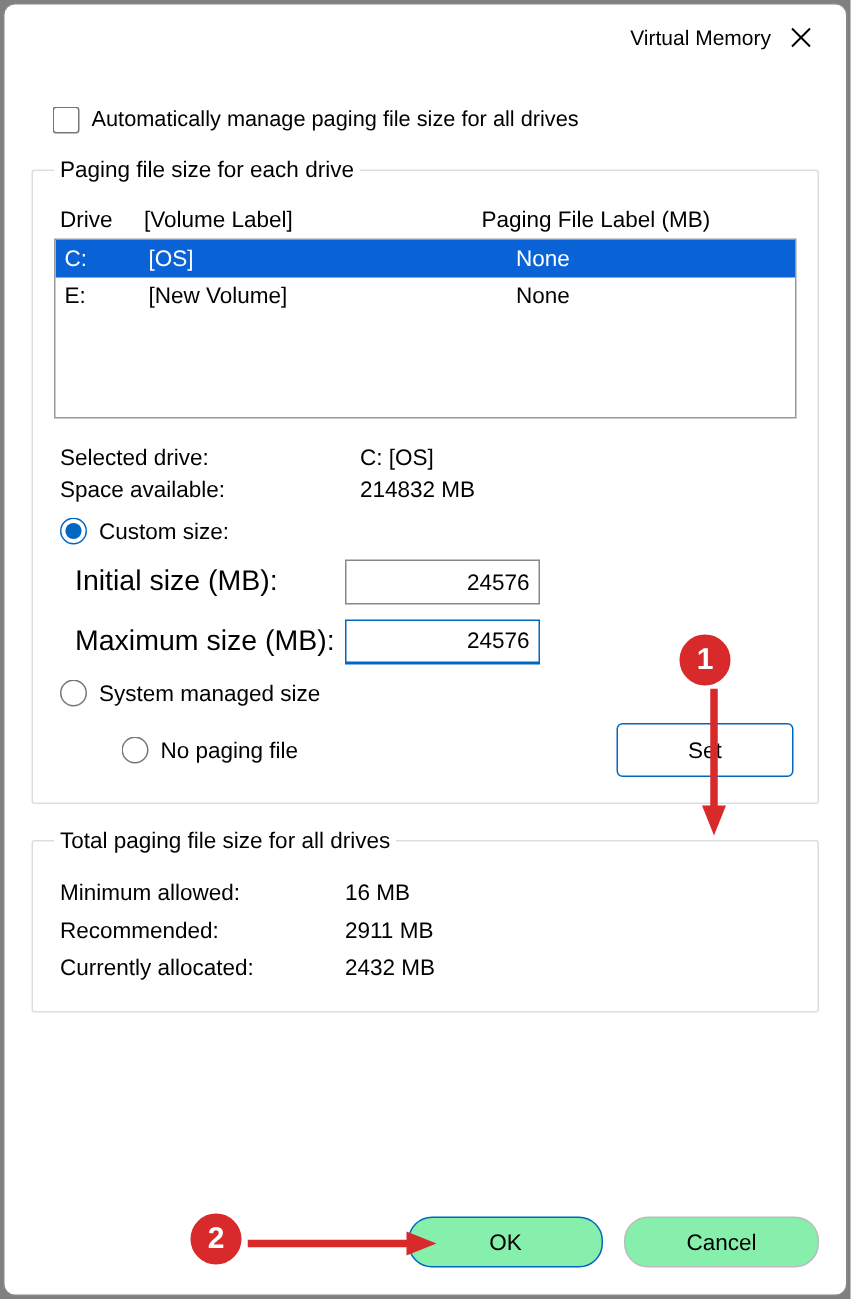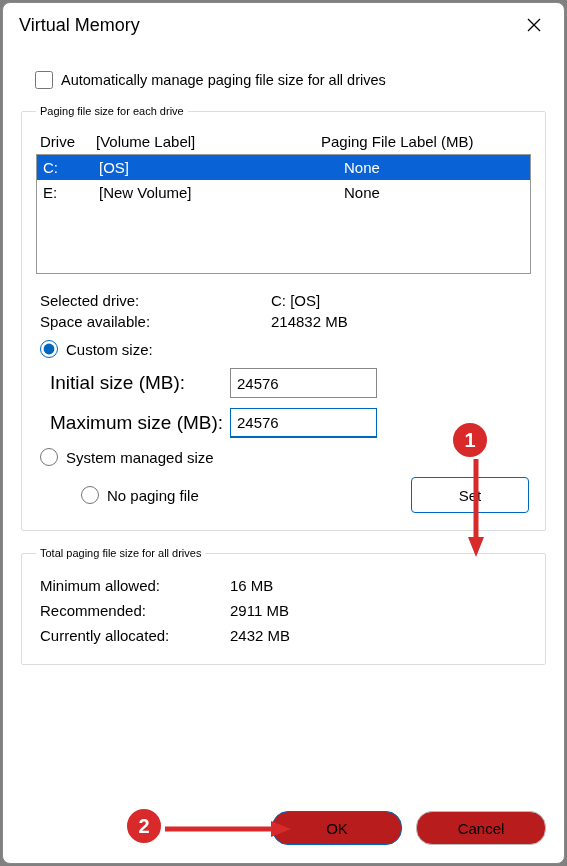--- a/index.html
+++ b/index.html
@@ -20,72 +20,73 @@
       border: 1px solid #888;
       border-radius: 8px;
       overflow: hidden;
     }
     .titlebar {
       display: flex;
       align-items: center;
       height: 44px;
       padding: 0 10px 0 16px;
     }
-    .titlebar .title { flex: 1; font-size: 18px; }
+    .titlebar .title { flex: 1; font-size: 14px; text-align: right; }
     .titlebar .close {
       width: 40px; height: 36px;
       display: flex; align-items: center; justify-content: center;
       font-size: 15px; color: #000; background: transparent; border: none;
     }
     .titlebar .close svg { width: 14px; height: 14px; }
     .body { padding: 12px 18px 0 18px; }
 
     .auto-row { display: flex; align-items: center; margin: 12px 0 16px 14px; }
     .auto-row input[type=checkbox] { width: 18px; height: 18px; margin-right: 8px; border-radius: 3px; }
 
     fieldset {
       border: 1px solid #ddd;
       border-radius: 2px;
       padding: 10px 14px 16px 14px;
       margin-bottom: 16px;
     }
-    legend { padding: 0 4px; font-size: 11px; }
+    legend { padding: 0 4px; font-size: 15px; }
 
     .drive-head { display: flex; margin: 6px 0 4px 4px; font-size: 15px; }
     .drive-head .c1 { width: 56px; }
     .drive-head .c2 { flex: 1; }
     .drive-head .c3 { width: 210px; text-align: left; }
 
     .drive-list {
       border: 1px solid #999;
       height: 120px;
       overflow: hidden;
       background: #fff;
     }
     .drive-row { display: flex; padding: 4px 6px; font-size: 15px; }
     .drive-row.sel { background: #0a63d6; color: #fff; }
     .drive-row .d1 { width: 56px; }
     .drive-row .d2 { flex: 1; }
     .drive-row .d3 { width: 180px; }
 
     .info-grid { margin: 18px 4px 10px 4px; }
-    .info-row { display: flex; margin-bottom: 4px; font-size: 15px; gap: 31px; }
+    .info-row { display: flex; margin-bottom: 4px; font-size: 15px; }
     .info-row .lab { width: 200px; }
 
     .radio-row { display: flex; align-items: center; margin: 10px 0 10px 4px; font-size: 15px; }
     .radio-row input[type=radio] { width: 18px; height: 18px; margin-right: 8px; accent-color: #0067c0; }
 
     .size-row { display: flex; align-items: center; margin: 6px 0 10px 14px; }
     .size-row .slab { width: 180px; font-size: 19px; }
     .size-row input[type=text] {
-      width: 147px; height: 30px;
+      width: 130px; height: 30px;
       border: 1px solid #888;
       padding: 2px 6px;
       font-size: 15px;
       font-family: inherit;
+      text-align: right;
     }
     .size-row input.focused { border: 1px solid #0067c0; border-bottom: 2px solid #0067c0; }
 
     .set-row { display: flex; justify-content: flex-end; padding-right: 2px; }
     .set-btn {
       width: 118px; height: 36px;
       background: #fff;
       border: 1px solid #0067c0;
       border-radius: 4px;
       font-size: 15px;
@@ -96,21 +97,21 @@
     .totals .trow { display: flex; margin: 8px 0 4px 4px; font-size: 15px; }
     .totals .trow .tlab { width: 190px; }
 
     .footer {
       position: absolute;
       bottom: 18px; right: 18px;
       display: flex; gap: 14px;
     }
     .footer button {
       width: 130px; height: 34px;
-      background: #b91c1c;
+      background: #86efac;
       border: 1px solid #bbb;
       border-radius: 16px;
       font-size: 15px;
       font-family: inherit;
     }
     .footer .ok { border: 1px solid #0067c0; }
 
     .callout {
       position: absolute;
       width: 38px; height: 38px;

